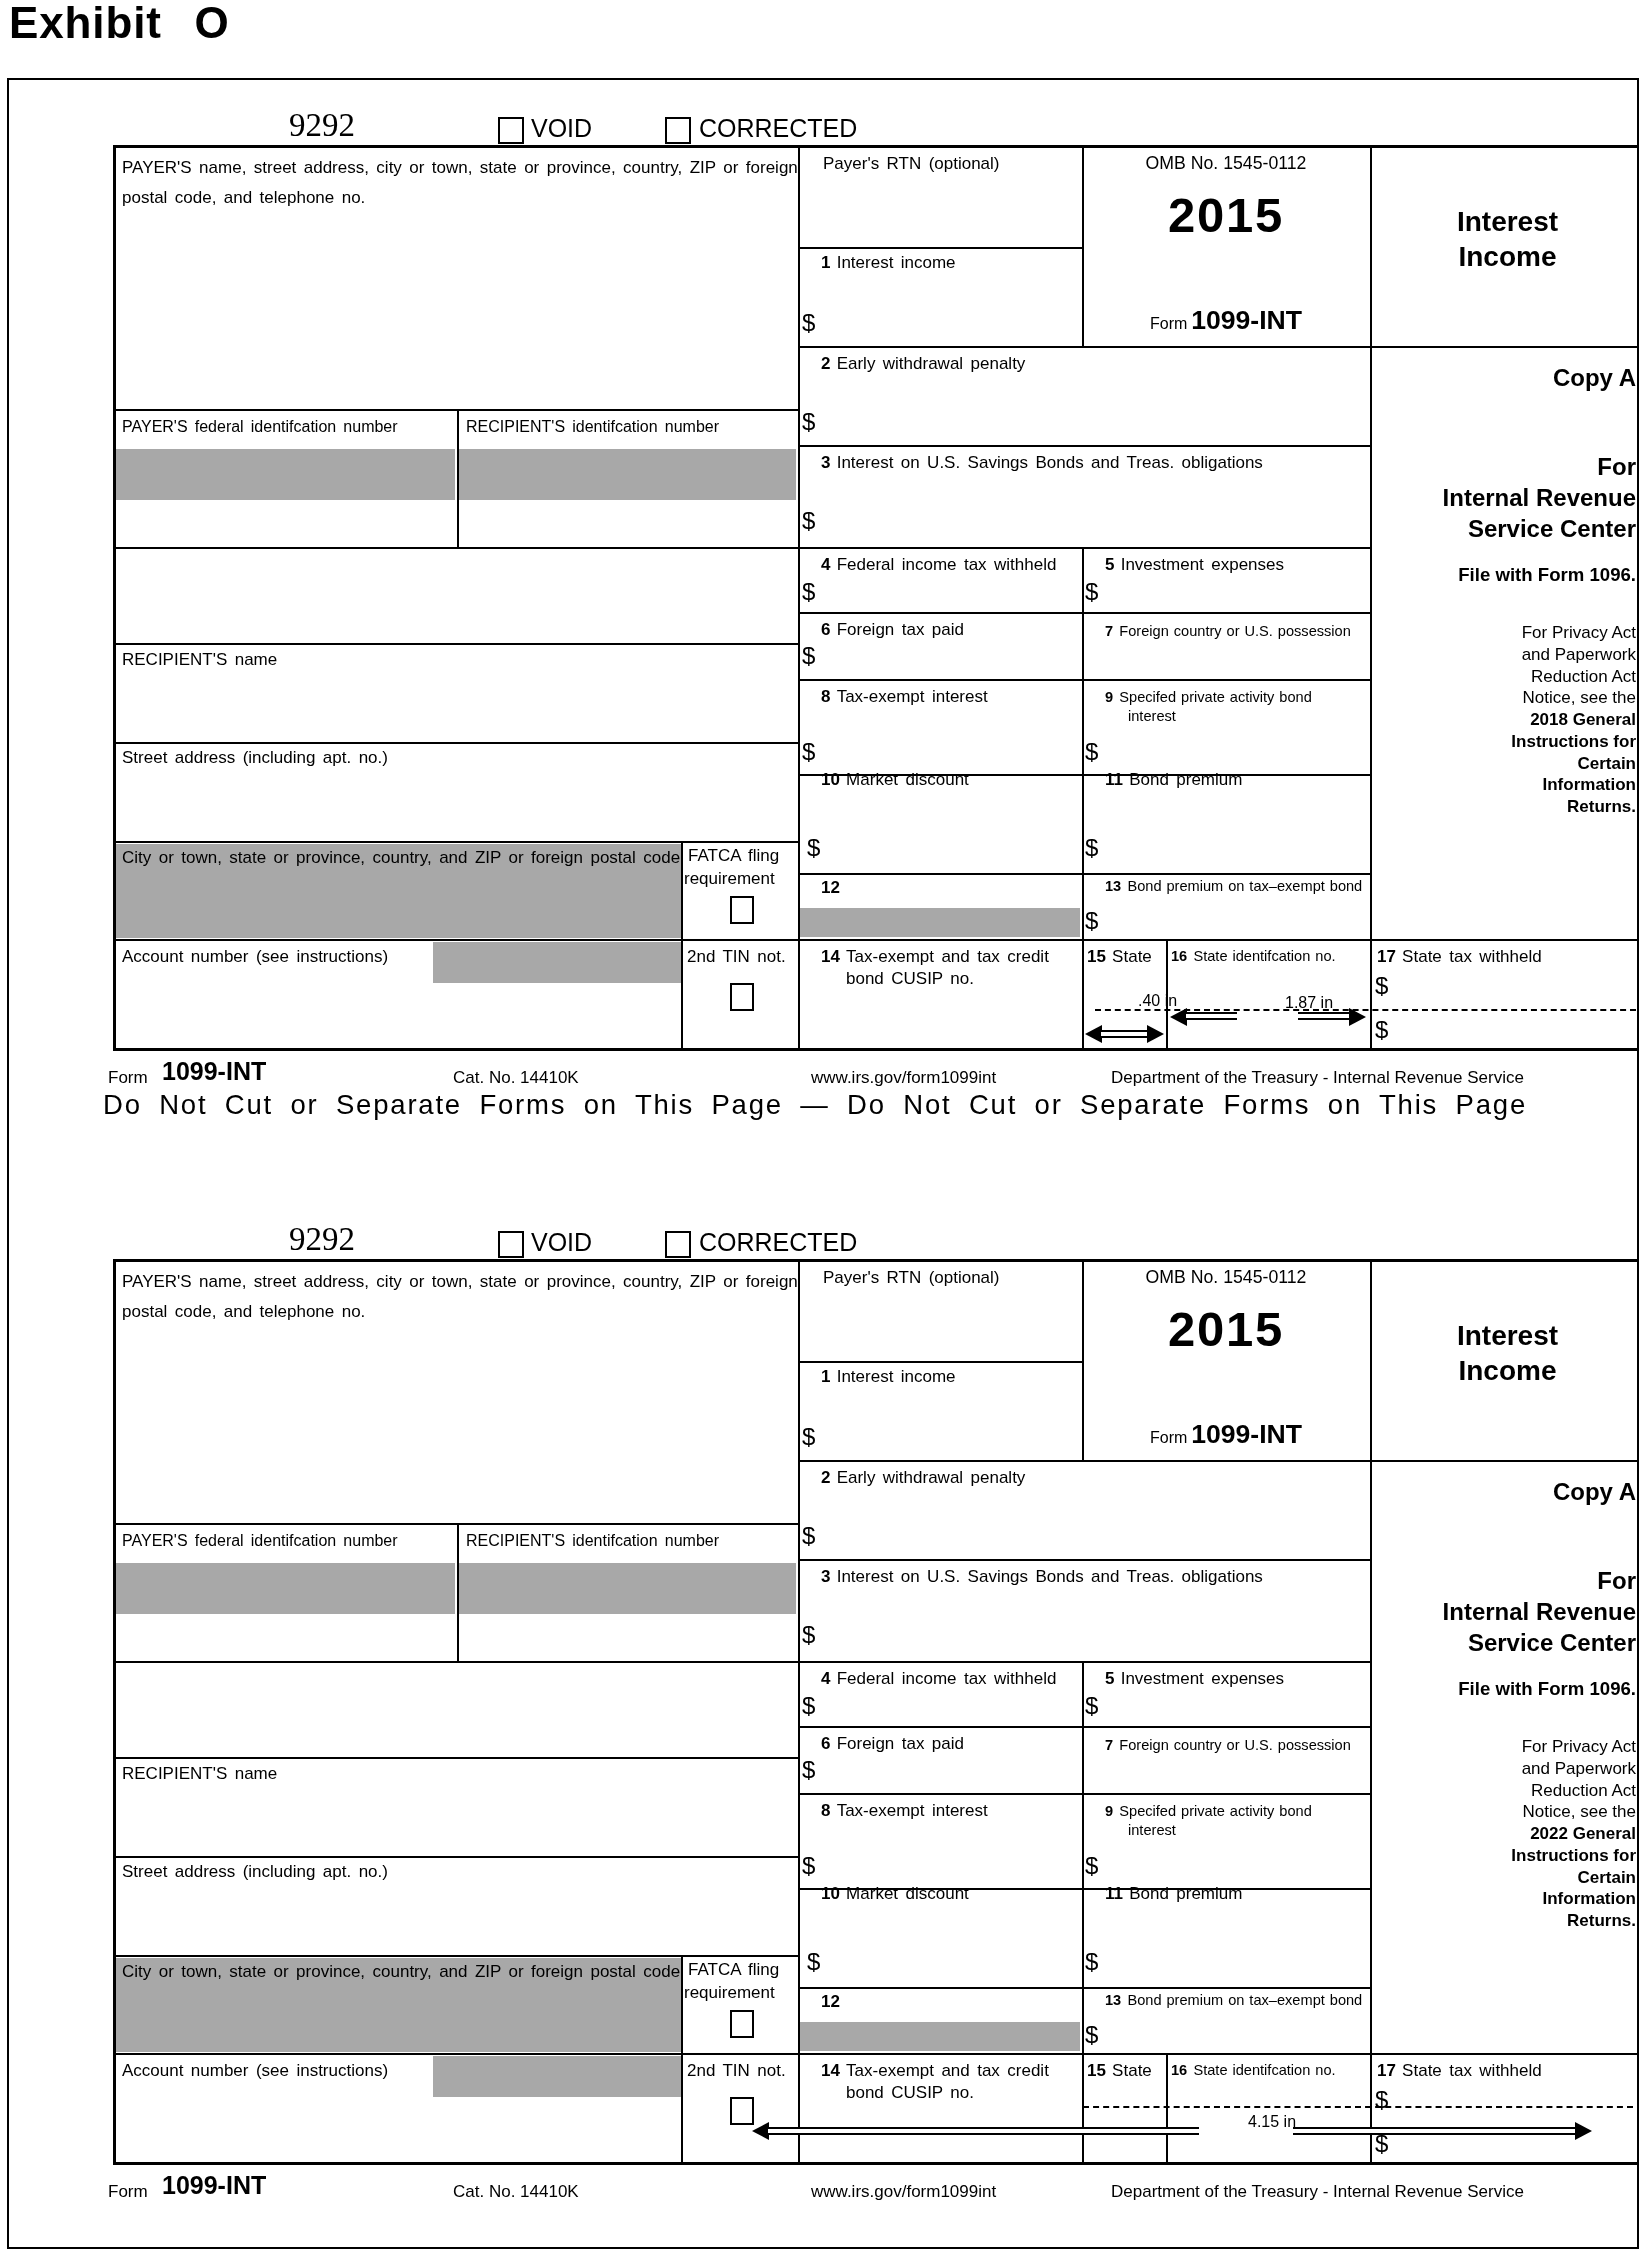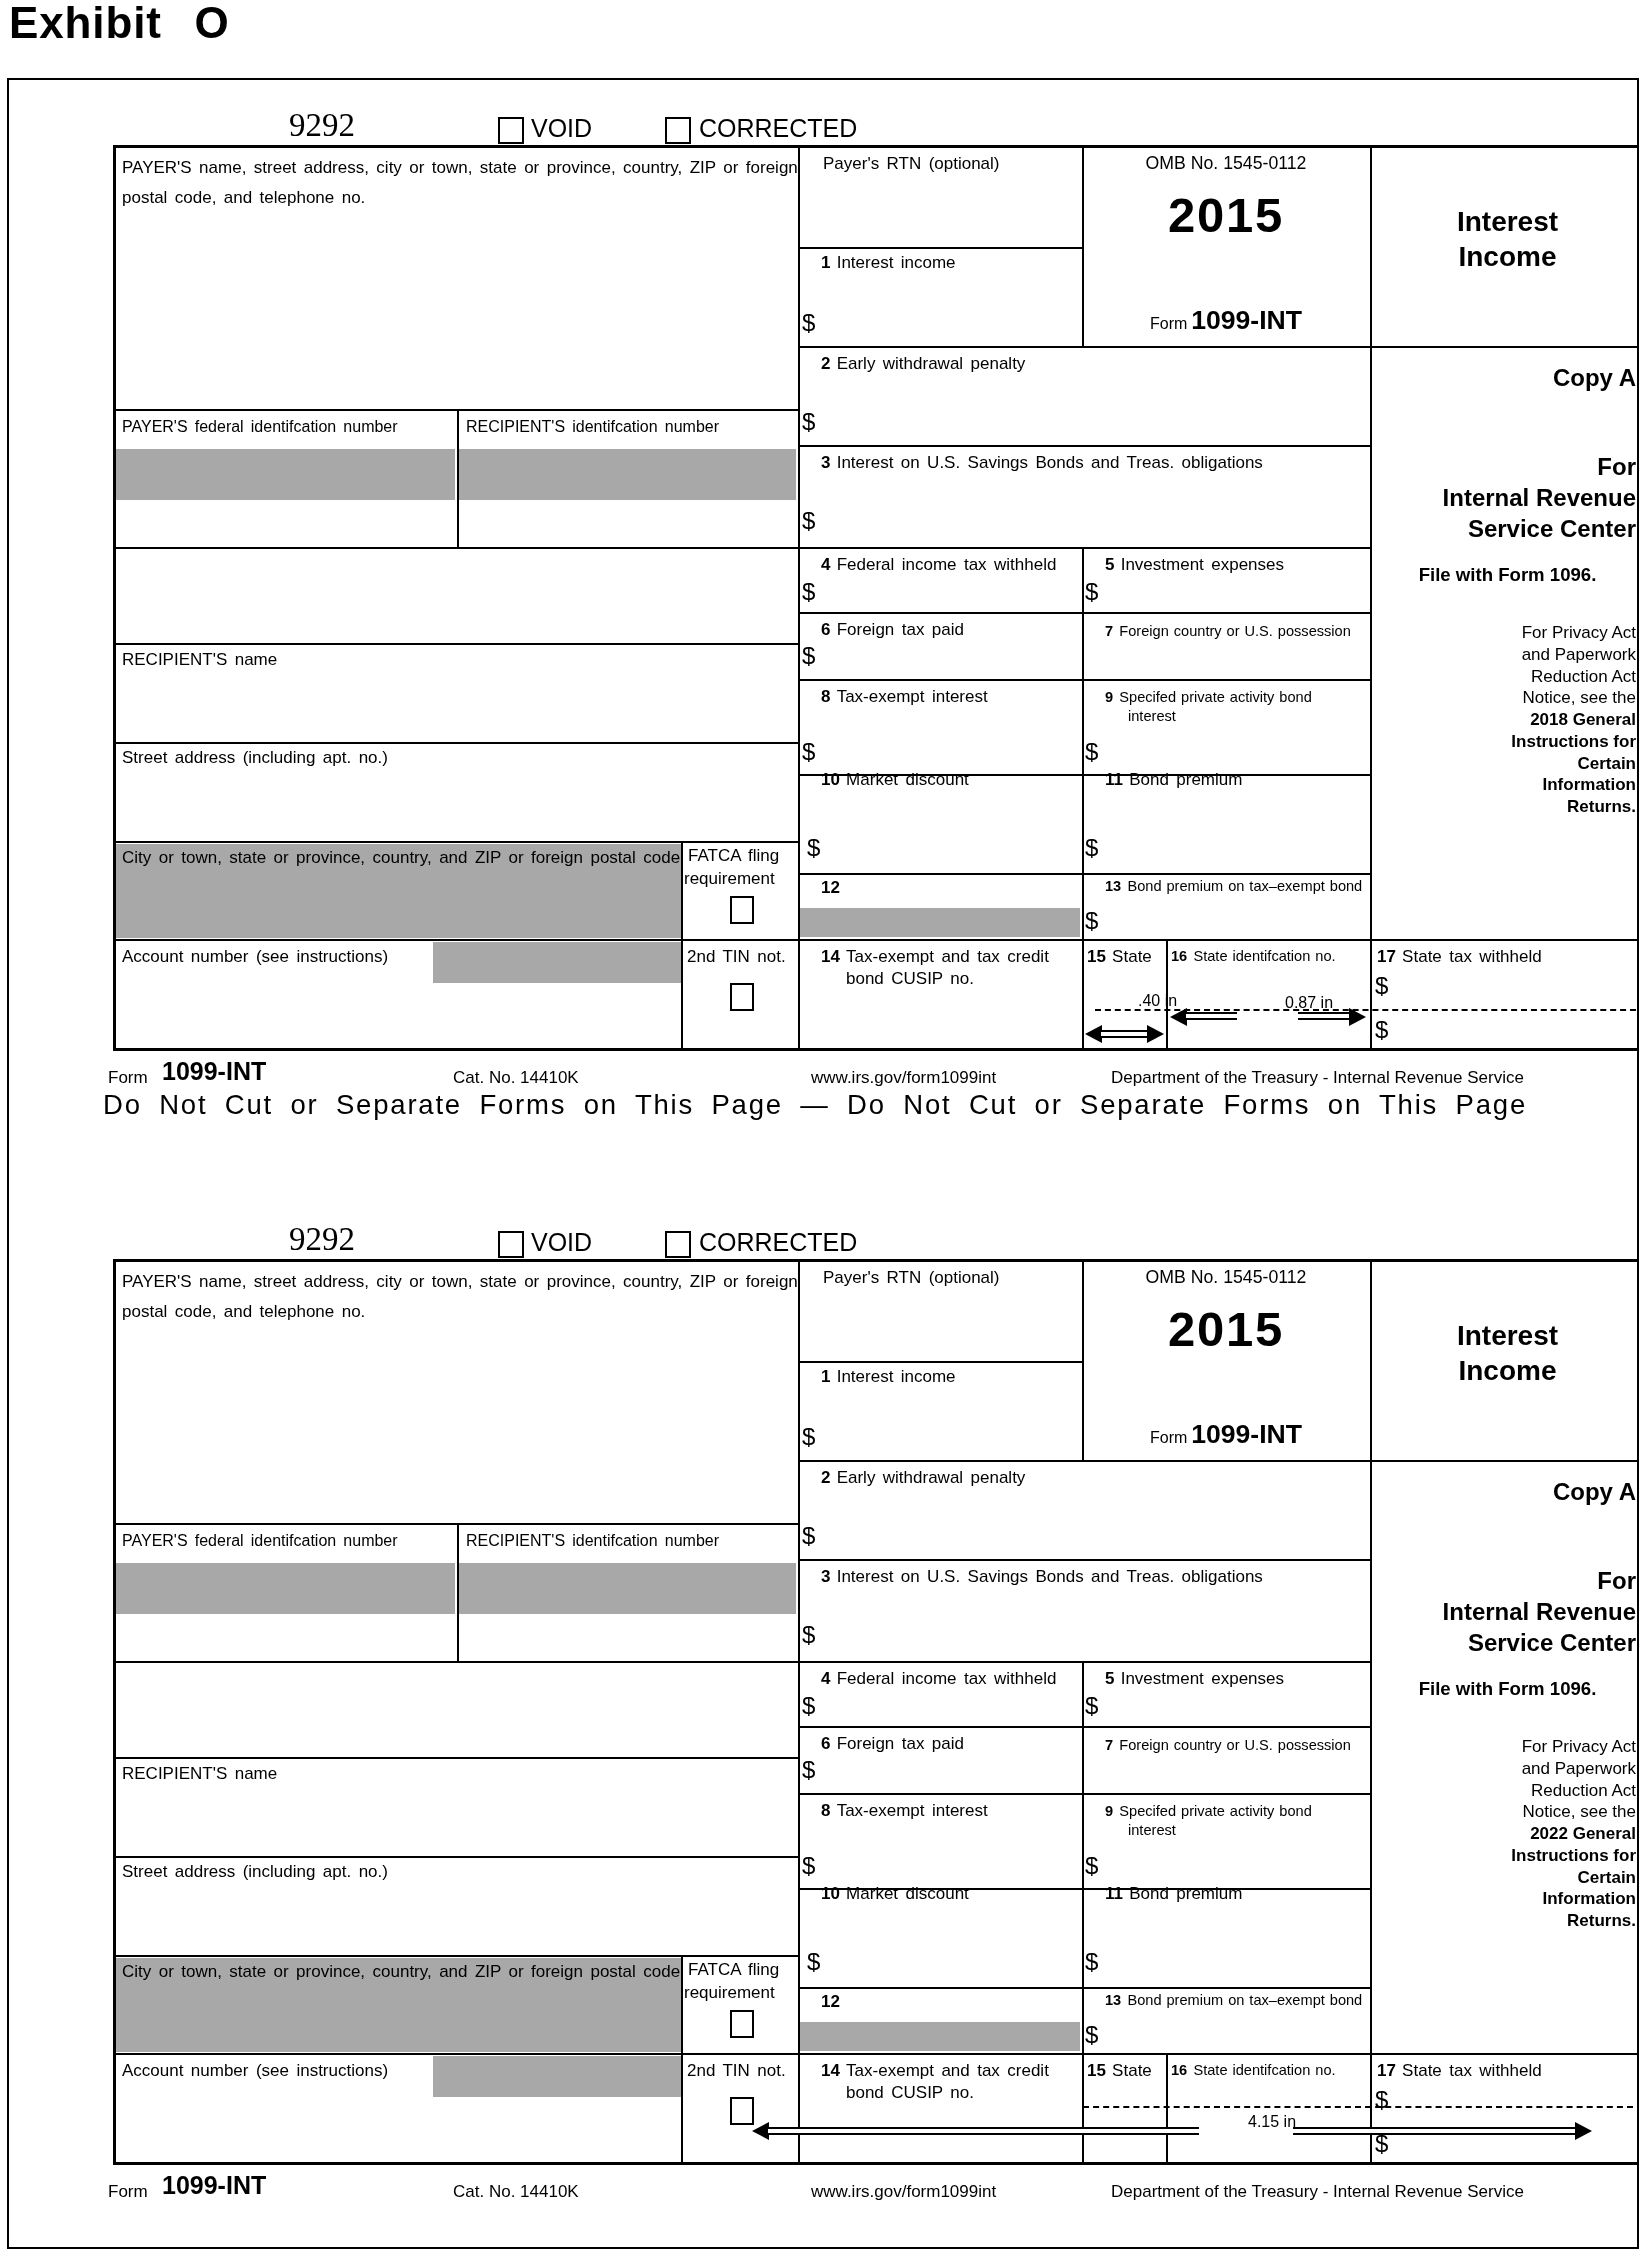--- a/index.html
+++ b/index.html
@@ -31,21 +31,21 @@
   .num { font-weight:bold; padding-right:6.2px; }
   .dollar { position:absolute; font-size:24px; }
   .omb { position:absolute; left:1085px; width:282px; text-align:center; font-size:17.7px; }
   .year { position:absolute; left:1085px; width:282px; text-align:center; font-size:49px; font-weight:bold; letter-spacing:1.8px; }
   .formline { position:absolute; left:1085px; width:282px; text-align:center; }
   .formword { font-size:16px; }
   .formnum { font-size:26.6px; font-weight:bold; }
   .income { position:absolute; left:1379px; width:257px; text-align:center; font-size:28px; font-weight:bold; white-space:pre-line; line-height:1.25; }
   .copya { position:absolute; left:1379px; width:257px; text-align:right; font-size:24px; font-weight:bold; }
   .forirs { position:absolute; left:1370px; width:266px; text-align:right; font-size:24px; font-weight:bold; white-space:pre-line; line-height:1.3; }
-  .filewith { position:absolute; left:1379px; width:257px; text-align:center; font-size:18.6px; font-weight:bold; }
+  .filewith { position:absolute; left:1379px; width:257px; text-align:right; font-size:18.6px; font-weight:bold; }
   .privacy { position:absolute; left:1370px; width:266px; text-align:right; font-size:17px; line-height:1.28; white-space:pre-line; }
   .privacy .bold { font-weight:bold; }
   .footer-sm { position:absolute; font-size:17px; }
   .footer-formnum { position:absolute; font-size:25px; font-weight:bold; }
   .sep {
     position:absolute; left:103px; top:1089px; font-size:27.5px;
     letter-spacing:1.8px; word-spacing:8px; white-space:nowrap;
   }
   
   .dash { position:absolute; height:0; border-top:2.7px dashed #000; }
@@ -181,21 +181,21 @@
   <div class="footer-sm" style="left:1111px;top:963px;">Department of the Treasury - Internal Revenue Service</div>
 
   <div class="anno1">
     <div class="dash" style="left:1095px;top:904px;width:541px;"></div>
     <div class="anno-lbl" style="left:1098px;top:887px;">.40 in</div>
     <div class="tri-l" style="left:1085px;top:920px;"></div>
     <div class="dbar" style="left:1101px;top:925px;width:48px;"></div>
     <div class="tri-r" style="left:1147px;top:920px;"></div>
     <div class="tri-l" style="left:1170px;top:903px;"></div>
     <div class="dbar" style="left:1186px;top:907px;width:51px;"></div>
-    <div class="anno-lbl" style="left:1245px;top:889px;">0.87 in</div>
+    <div class="anno-lbl" style="left:1245px;top:889px;">1.87 in</div>
     <div class="dbar" style="left:1298px;top:907px;width:51px;"></div>
     <div class="tri-r" style="left:1349px;top:903px;"></div>
   </div>
 
 </div>
 </div>
 <div class="sep">Do Not Cut or Separate Forms on This Page — Do Not Cut or Separate Forms on This Page</div>
 <div id="copy2" class="copy-slot copy2" style="top:1219px;">
 <div class="form-copy">
 

